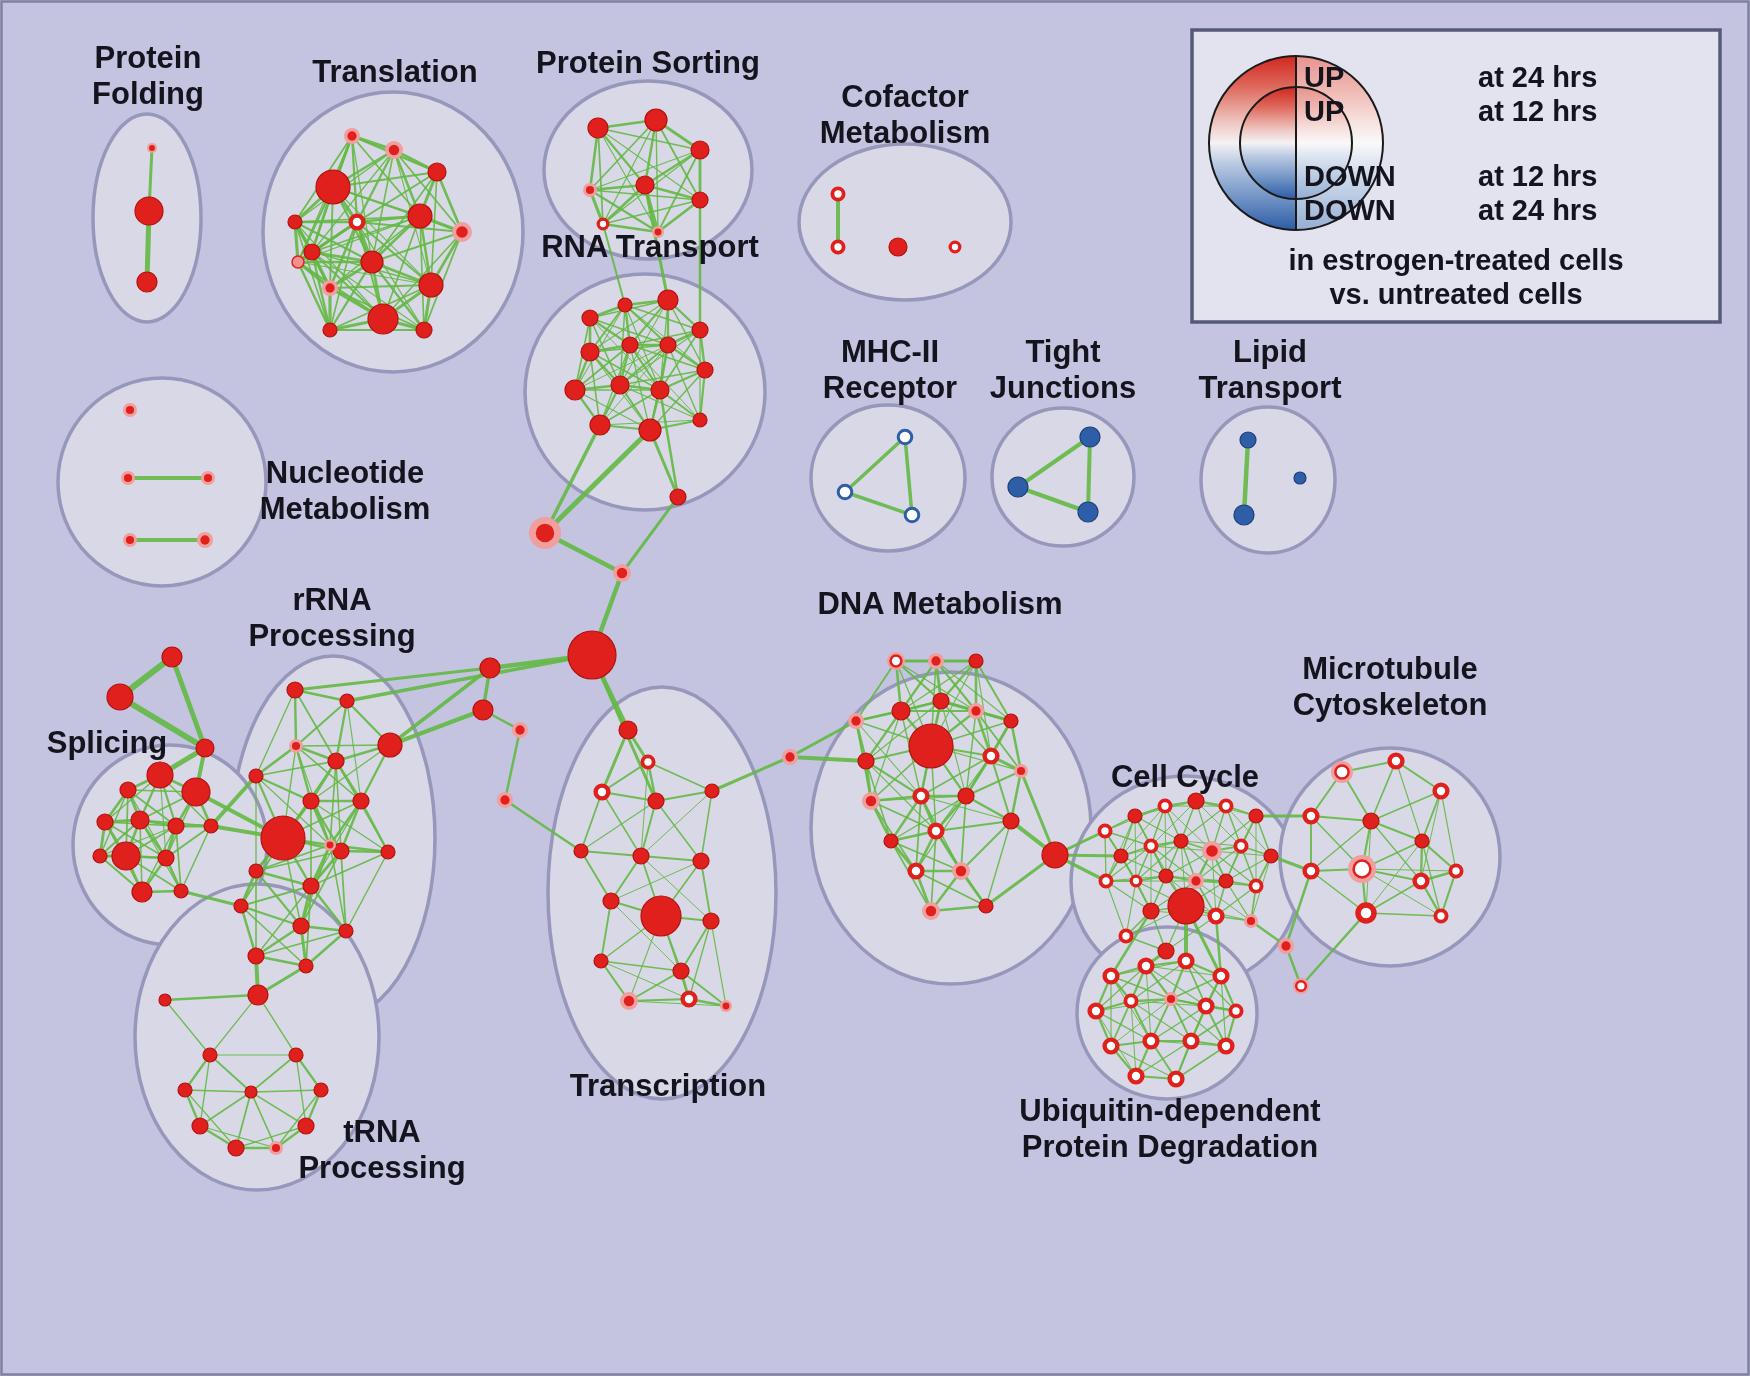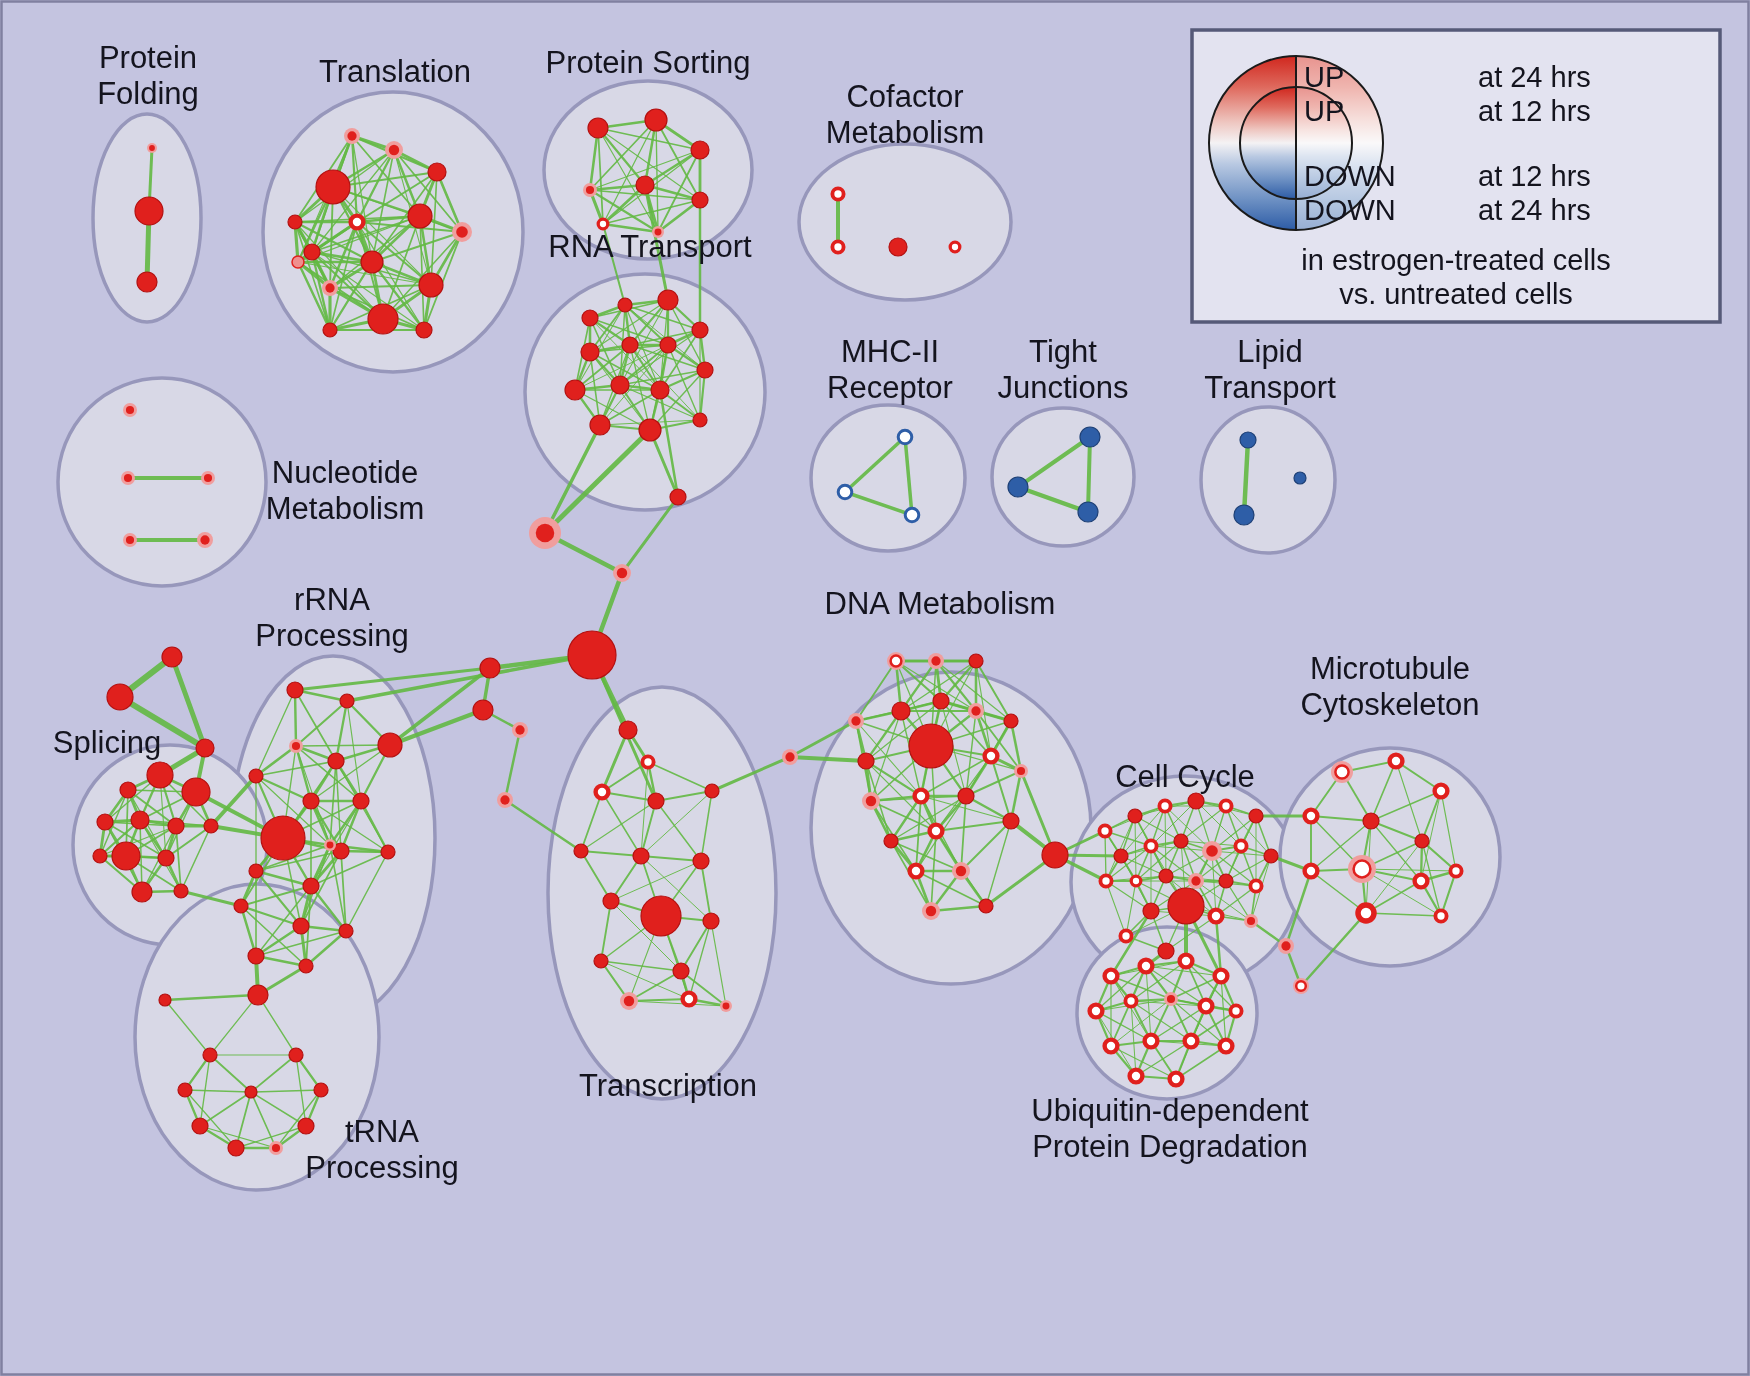--- a/index.html
+++ b/index.html
@@ -1,16 +1,16 @@
 <!DOCTYPE html>
 <html><head>
 <meta charset="utf-8">
 <style>
   html,body{margin:0;padding:0;background:#ffffff;}
-  .stage{width:1750px;height:1376px;position:relative;}
+  .stage{width:1750px;height:1376px;position:relative;font-weight:bold;}
   svg{display:block;}
   .clabel{font-family:"Liberation Sans",sans-serif;font-size:31px;fill:#14141e;}
   .leg{font-family:"Liberation Sans",sans-serif;font-size:29px;fill:#14141e;}
 </style>
 </head>
 <body>
 
 <div class="stage">
 <svg id="net-svg" width="1750" height="1376" viewBox="0 0 1750 1376" xmlns="http://www.w3.org/2000/svg">
 

